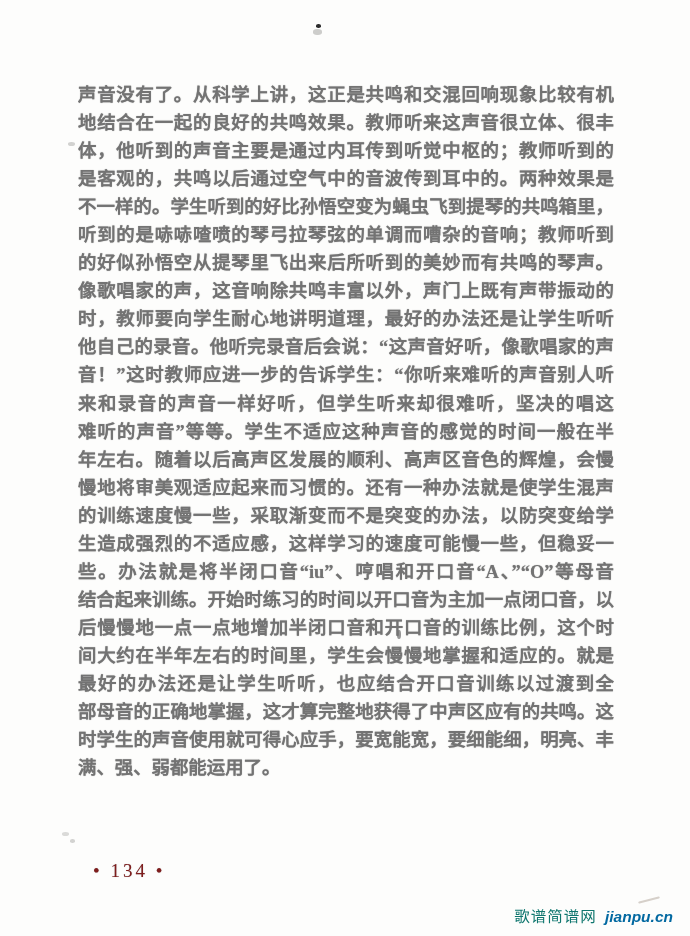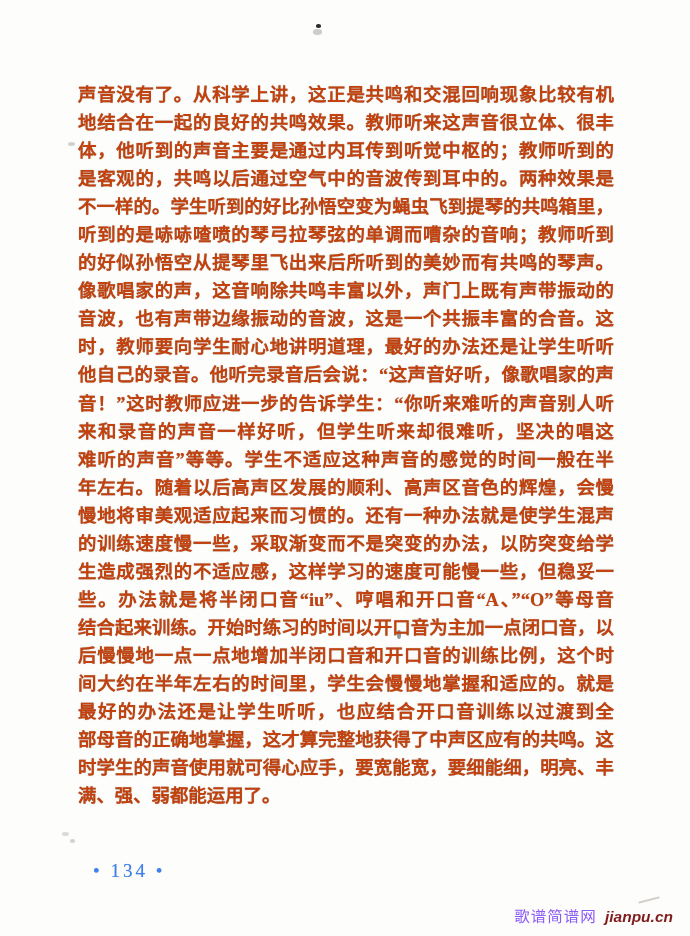--- a/index.html
+++ b/index.html
@@ -11,53 +11,53 @@
   .page {
     position: relative;
     width: 690px; height: 936px;
     background: #fdfdfc;
     overflow: hidden;
   }
   .text-block {
     position: absolute;
     left: 78px; top: 81px;
     width: 536px;
-    color: #c2410c;
+    color: #737373;
     font-weight: 700;
     font-size: 18.4px;
     text-shadow: 0 0 1px rgba(45,45,45,0.45);
   }
   .line {
     height: 28.05px;
     line-height: 28.05px;
     text-align: justify;
     text-align-last: justify;
     overflow: hidden;
   }
   .line.last {
     text-align-last: left;
   }
   .page-number {
     position: absolute;
     left: 93px; top: 860px;
     font-size: 19px;
     letter-spacing: 3px;
-    color: #3b82f6;
+    color: #7f1d1d;
     font-weight: 400;
     text-shadow: 0 0 0.8px rgba(45,45,45,0.4);
   }
   .watermark {
     position: absolute;
     right: 17px; top: 904px;
     font-size: 15.5px;
     font-family: "Liberation Sans", "DejaVu Sans", sans-serif;
     white-space: nowrap;
   }
-  .watermark .wm-name { color: #8b5cf6; letter-spacing: 1px; }
-  .watermark .wm-url  { color: #7f1d1d; font-weight: 700; font-style: italic; margin-left: 4px; }
+  .watermark .wm-name { color: #0f766e; letter-spacing: 1px; }
+  .watermark .wm-url  { color: #0369a1; font-weight: 700; font-style: italic; margin-left: 4px; }
   
   .speck { position: absolute; border-radius: 45%; }
   .speck-top-dark   { left: 316px; top: 24px;  width: 5px;  height: 4px; background: #2c2c2c; }
   .speck-top-gray   { left: 313px; top: 29px;  width: 9px;  height: 6px; background: #cdcdcb; }
   .speck-margin     { left: 68px;  top: 142px; width: 7px;  height: 4px; background: #d2d2d0; }
   .speck-midline    { left: 397px; top: 630px; width: 4px;  height: 9px; background: #979797; }
   .speck-bottom-a   { left: 62px;  top: 832px; width: 7px;  height: 4px; background: #dadad8; }
   .speck-bottom-b   { left: 70px;  top: 839px; width: 5px;  height: 4px; background: #d3d3d1; }
   .speck-wm-slash   { left: 638px; top: 899px; width: 22px; height: 2px; background: #d6d0ca;
                       border-radius: 2px; transform: rotate(-14deg); }
@@ -77,21 +77,20 @@
 
   <div class="text-block">
     <div class="line">声音没有了。从科学上讲，这正是共鸣和交混回响现象比较有机</div>
     <div class="line">地结合在一起的良好的共鸣效果。教师听来这声音很立体、很丰</div>
     <div class="line">体，他听到的声音主要是通过内耳传到听觉中枢的；教师听到的</div>
     <div class="line">是客观的，共鸣以后通过空气中的音波传到耳中的。两种效果是</div>
     <div class="line">不一样的。学生听到的好比孙悟空变为蝇虫飞到提琴的共鸣箱里，</div>
     <div class="line">听到的是哧哧喳喷的琴弓拉琴弦的单调而嘈杂的音响；教师听到</div>
     <div class="line">的好似孙悟空从提琴里飞出来后所听到的美妙而有共鸣的琴声。</div>
     <div class="line">像歌唱家的声，这音响除共鸣丰富以外，声门上既有声带振动的</div>
-    <div class="line">音波，也有声带边缘振动的音波，这是一个共振丰富的合音。这</div>
     <div class="line">时，教师要向学生耐心地讲明道理，最好的办法还是让学生听听</div>
     <div class="line">他自己的录音。他听完录音后会说：“这声音好听，像歌唱家的声</div>
     <div class="line">音！”这时教师应进一步的告诉学生：“你听来难听的声音别人听</div>
     <div class="line">来和录音的声音一样好听，但学生听来却很难听，坚决的唱这</div>
     <div class="line">难听的声音”等等。学生不适应这种声音的感觉的时间一般在半</div>
     <div class="line">年左右。随着以后高声区发展的顺利、高声区音色的辉煌，会慢</div>
     <div class="line">慢地将审美观适应起来而习惯的。还有一种办法就是使学生混声</div>
     <div class="line">的训练速度慢一些，采取渐变而不是突变的办法，以防突变给学</div>
     <div class="line">生造成强烈的不适应感，这样学习的速度可能慢一些，但稳妥一</div>
     <div class="line">些。办法就是将半闭口音“iu”、哼唱和开口音“A、”“O”等母音</div>

